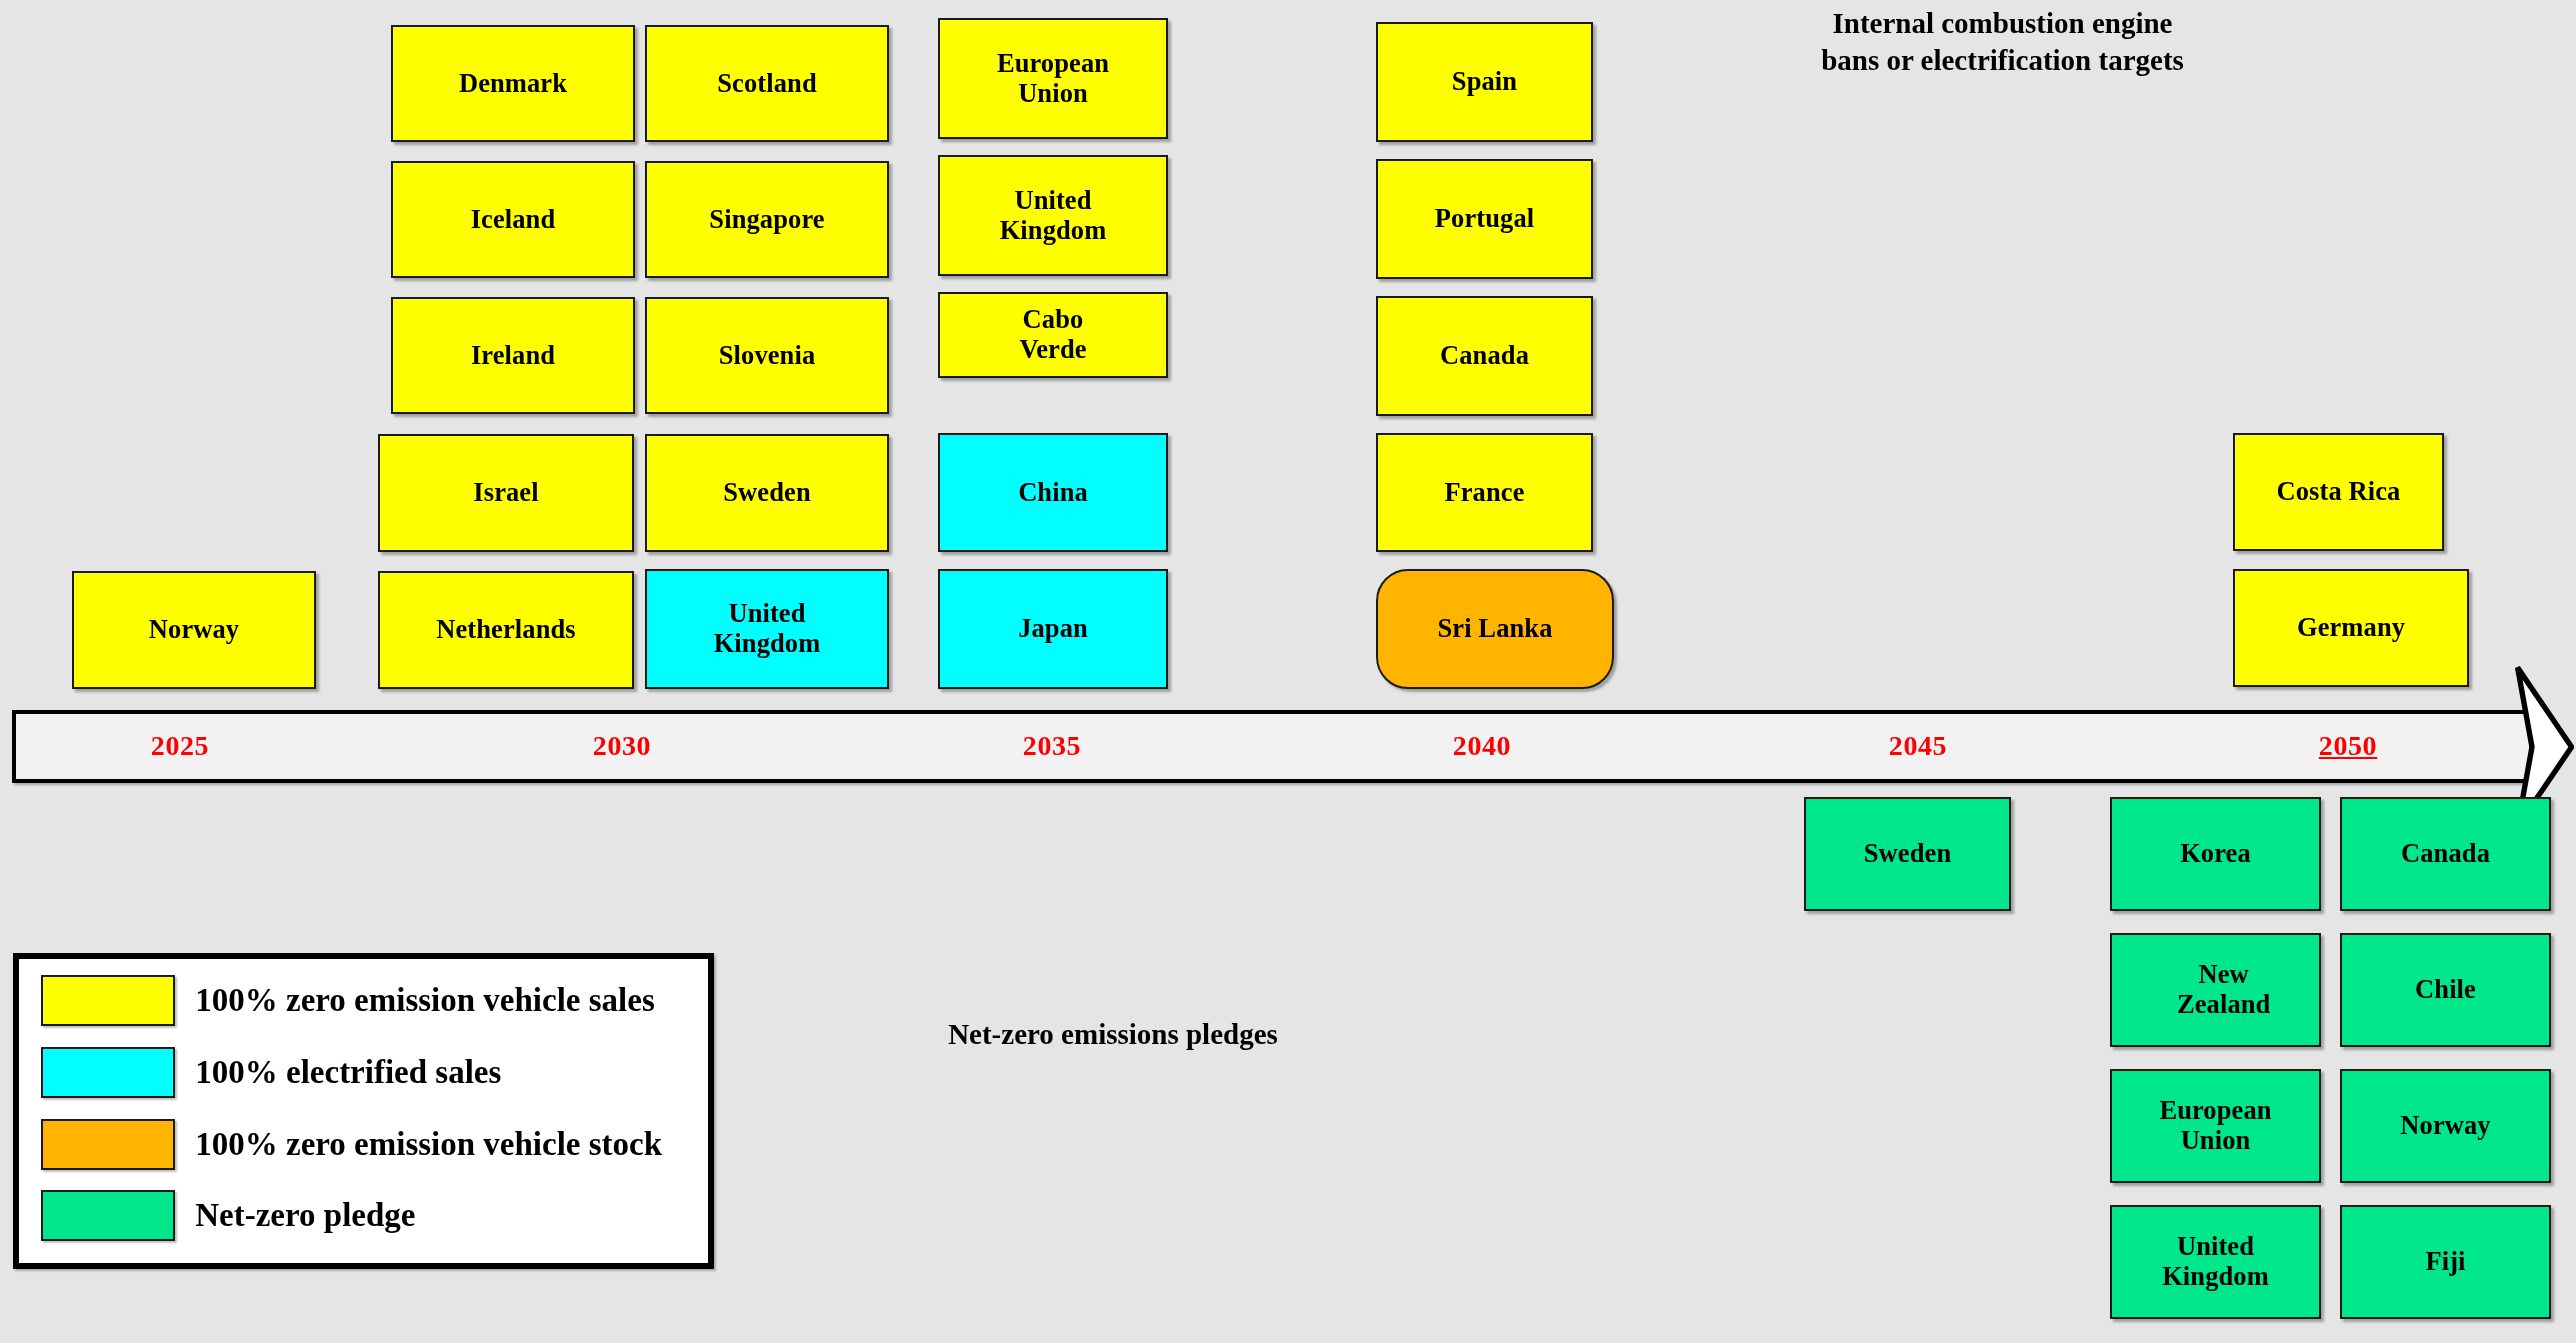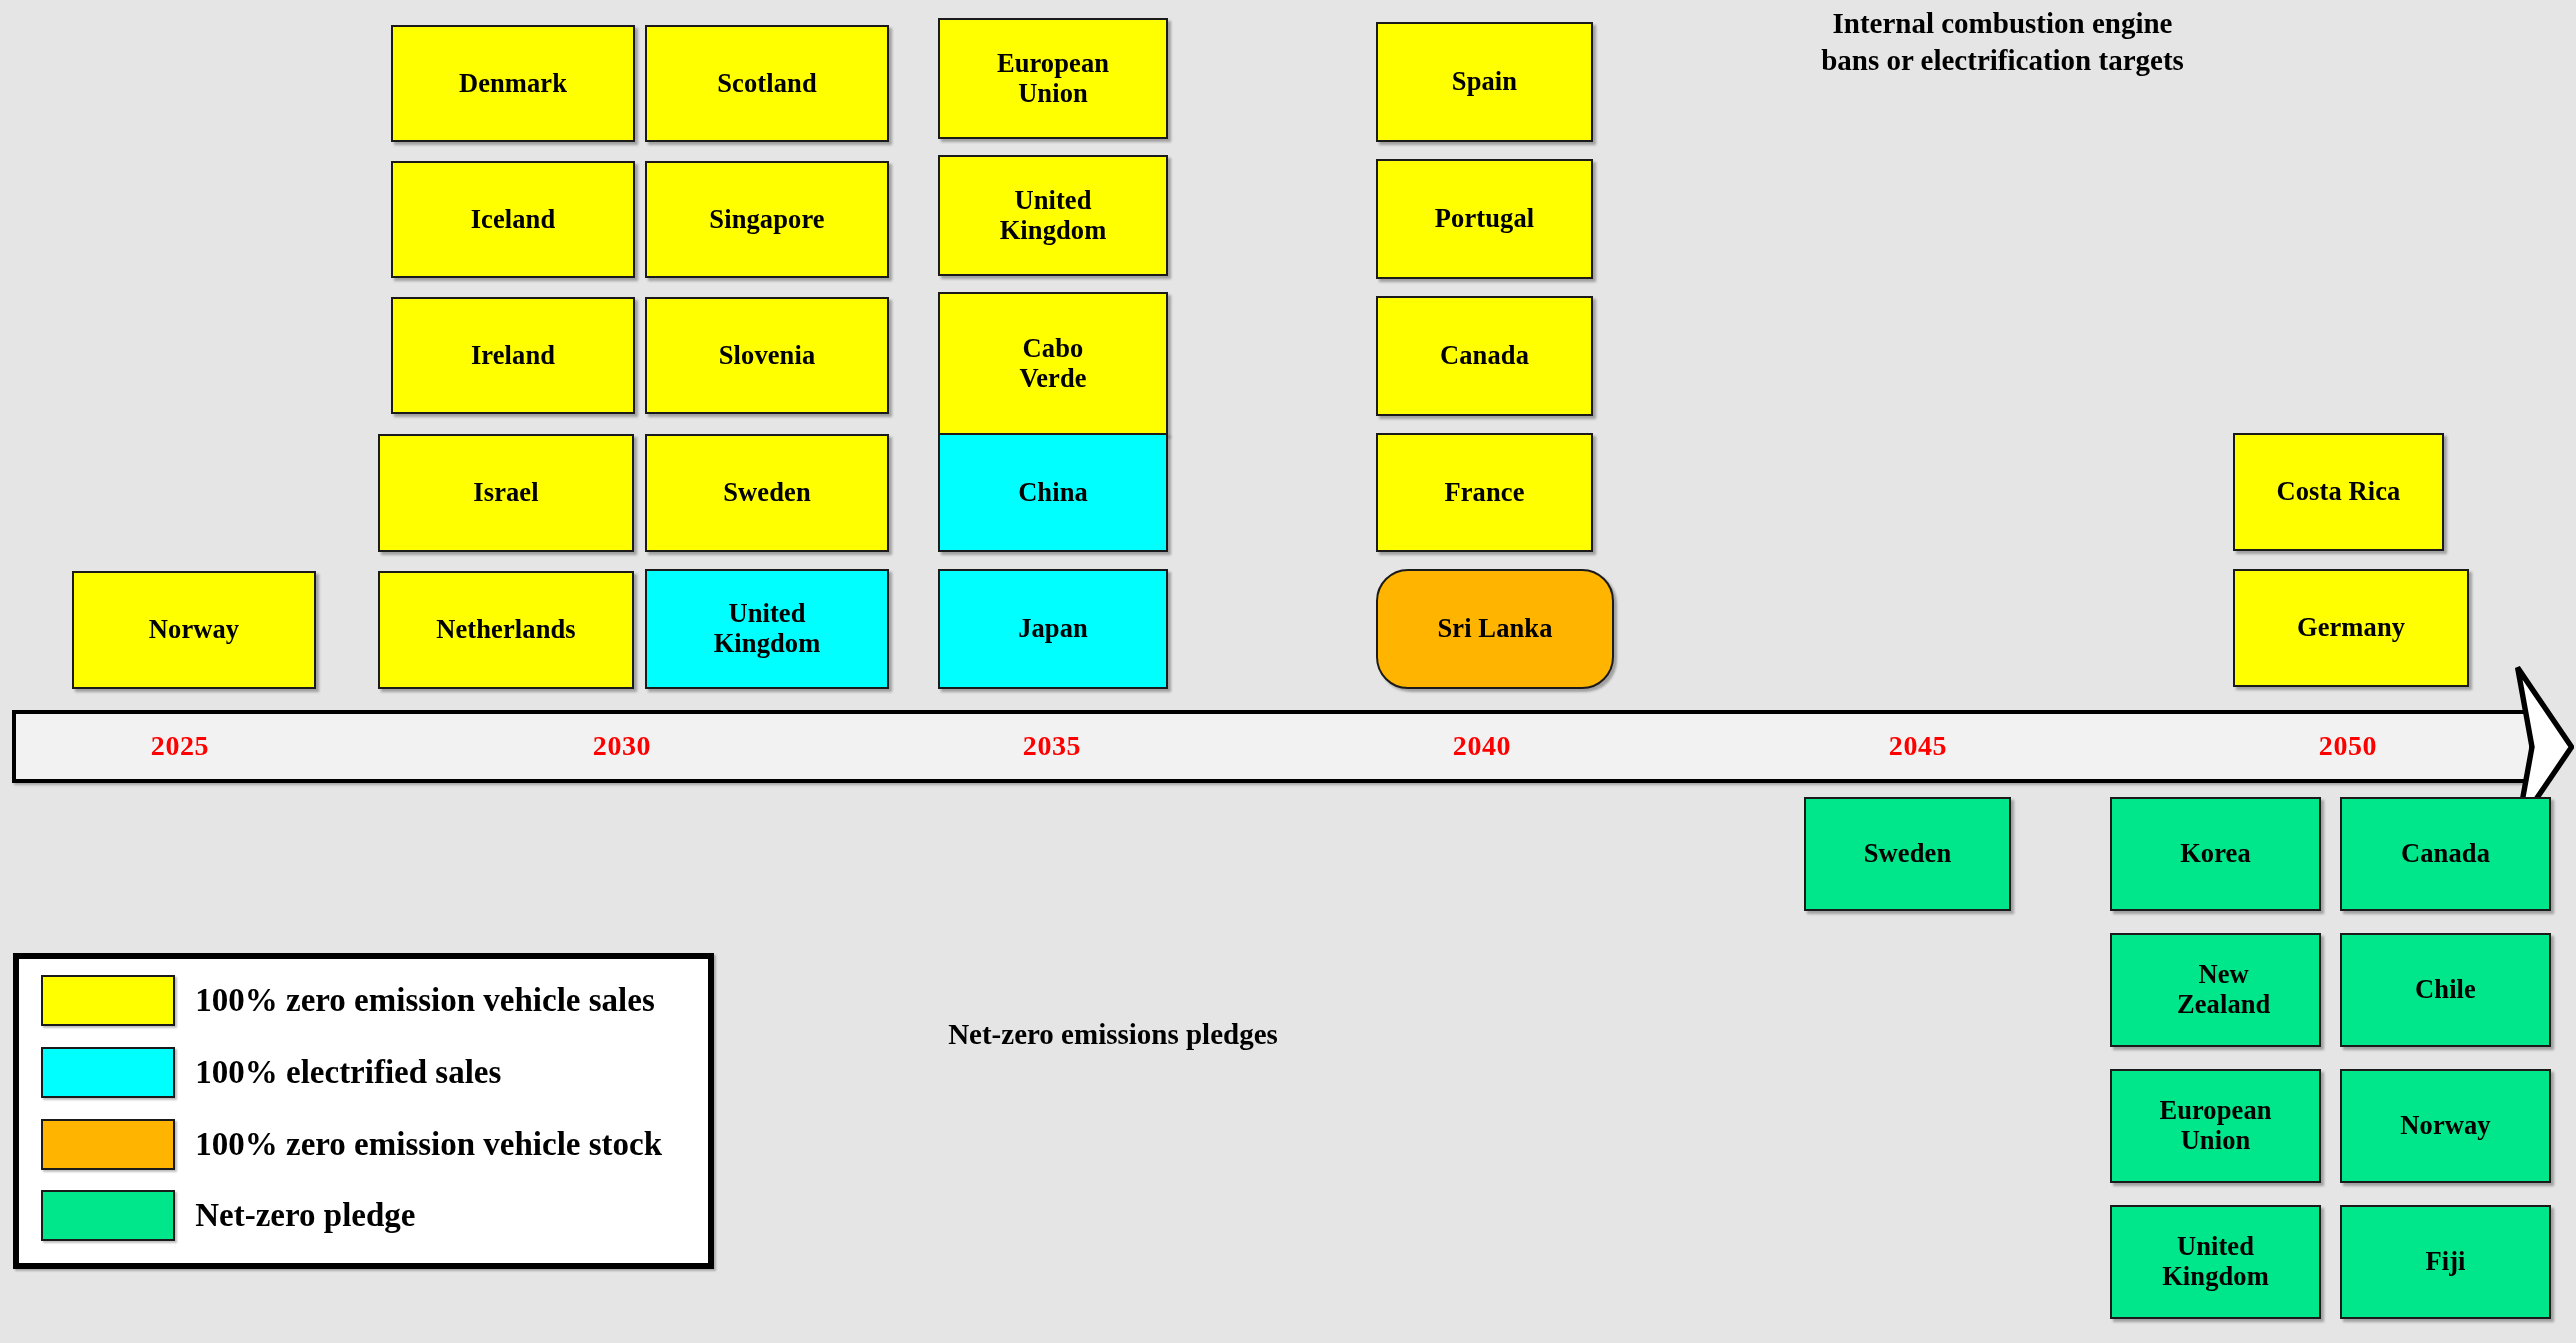--- a/index.html
+++ b/index.html
@@ -136,21 +136,21 @@
       <div class="box c-yellow" style="left: 938px; top: 18px; width: 230px; height: 121px;">European
 Union</div>
       <div class="box c-yellow" style="left: 1376px; top: 21.7px; width: 217px; height: 120px; text-align: right;">Spain</div>
       <div class="box c-yellow" style="left: 391px; top: 161px; width: 244px; height: 117px;">Iceland</div>
       <div class="box c-yellow" style="left: 645px; top: 161px; width: 244px; height: 117px;">Singapore</div>
       <div class="box c-yellow" style="left: 938px; top: 155px; width: 230px; height: 121px;">United
 Kingdom</div>
       <div class="box c-yellow" style="left: 1376px; top: 159px; width: 217px; height: 120px;">Portugal</div>
       <div class="box c-yellow" style="left: 391px; top: 297px; width: 244px; height: 117px;">Ireland</div>
       <div class="box c-yellow" style="left: 645px; top: 297px; width: 244px; height: 117px;">Slovenia</div>
-      <div class="box c-yellow" style="left: 938px; top: 292px; width: 230px; height: 143px;">Cabo
+      <div class="box c-yellow" style="left: 938px; top: 292px; width: 230px; height: 86px;">Cabo
 Verde</div>
       <div class="box c-yellow" style="left: 1376px; top: 296px; width: 217px; height: 120px;">Canada</div>
       <div class="box c-yellow" style="left: 378px; top: 434px; width: 256px; height: 118px;">Israel</div>
       <div class="box c-yellow" style="left: 645px; top: 434px; width: 244px; height: 118px;">Sweden</div>
       <div class="box c-cyan" style="left: 938px; top: 433px; width: 230px; height: 119px;">China</div>
       <div class="box c-yellow" style="left: 1376px; top: 433px; width: 217px; height: 119px;">France</div>
       <div class="box c-yellow" style="left: 2233px; top: 433px; width: 211px; height: 118px;">Costa Rica</div>
       <div class="box c-yellow" style="left: 72px; top: 571px; width: 244px; height: 118px;">Norway</div>
       <div class="box c-yellow" style="left: 378px; top: 571px; width: 256px; height: 118px;">Netherlands</div>
       <div class="box c-cyan" style="left: 645px; top: 569px; width: 244px; height: 120px;">United
@@ -163,21 +163,21 @@
   <div id="timeline-bar"></div>
   <svg id="timeline-head" viewBox="0 0 100 276" preserveAspectRatio="none">
     <polygon points="6,6 96,138 6,270 30,138" fill="#ffffff" stroke="#000000" stroke-width="9" stroke-linejoin="miter"></polygon>
   </svg>
   <div id="year-layer">
       <div class="year" style="left: 102px;">2025</div>
       <div class="year" style="left: 544px;">2030</div>
       <div class="year" style="left: 974px;">2035</div>
       <div class="year" style="left: 1404px;">2040</div>
       <div class="year" style="left: 1840px;">2045</div>
-      <div class="year" style="left: 2270px;">2050</div>
+      <div class="year" style="left: 2270px; text-decoration: underline;">2050</div>
     </div>
 
   <div id="below-layer">
       <div class="box c-green" style="left: 1804px; top: 797px; width: 207px; height: 114px;">Sweden</div>
       <div class="box c-green" style="left: 2110px; top: 797px; width: 211px; height: 114px;">Korea</div>
       <div class="box c-green" style="left: 2340px; top: 797px; width: 211px; height: 114px;">Canada</div>
       <div class="box c-green" style="left: 2110px; top: 933px; width: 211px; height: 114px; padding-left: 20px;">New
 Zealand</div>
       <div class="box c-green" style="left: 2340px; top: 933px; width: 211px; height: 114px;">Chile</div>
       <div class="box c-green" style="left: 2110px; top: 1069px; width: 211px; height: 114px;">European

